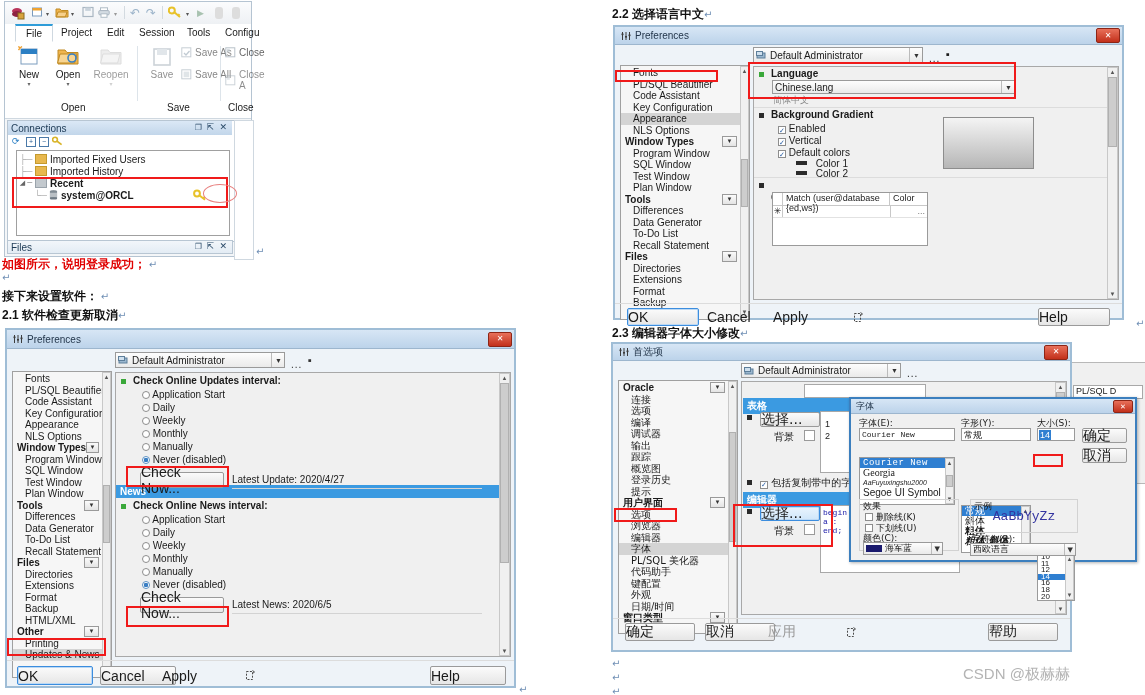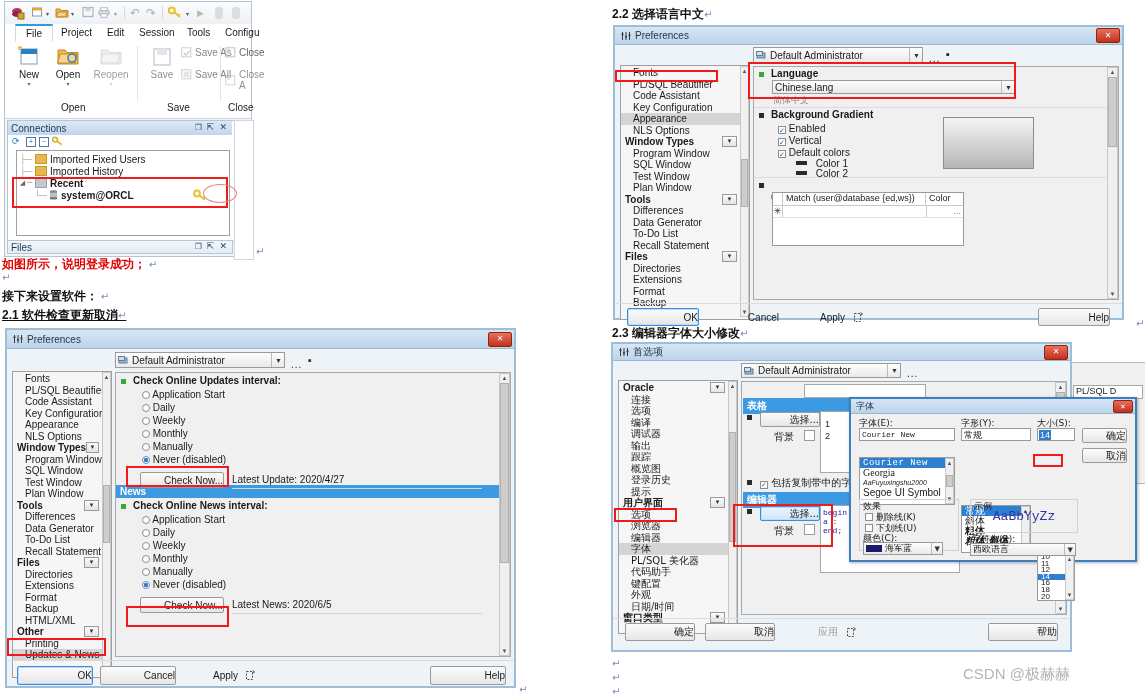--- a/index.html
+++ b/index.html
@@ -17,21 +17,21 @@
             display:flex;align-items:center;justify-content:center;line-height:1;}
   .treepane{background:#fff;border:1px solid #a0a0a0;overflow:hidden;position:relative;}
   .ti{height:11.5px;line-height:11.5px;padding-left:12px;font-size:10px;white-space:nowrap;}
   .ti.group{font-weight:bold;padding-left:4px;display:flex;align-items:center;}
   .ti.sel{background:#d4d4d4;}
   .combo{background:linear-gradient(#fdfdfd,#eaeaea);border:1px solid #9a9a9a;
          height:15px;display:flex;align-items:center;padding:0 2px;font-size:10px;box-sizing:border-box;}
   .combo .arrow{margin-left:auto;font-size:7px;color:#333;border-left:1px solid #bbb;
                 padding-left:3px;height:100%;display:flex;align-items:center;}
   .btn{background:linear-gradient(#fbfbfb,#e6e6e6);border:1px solid #9a9a9a;border-radius:2px;
-       font-size:10px;display:flex;align-items:center;justify-content:flex-end;box-sizing:border-box;padding-left:6px;}
+       font-size:14px;display:flex;align-items:center;justify-content:flex-start;box-sizing:border-box;}
   .btn.primary{border-color:#3c8dde;box-shadow:0 0 0 1px #bcd9f5 inset;}
   .btn.dis{color:#9a9a9a;}
   .sechdr{background:#3b9ae1;color:#fff;font-weight:bold;font-size:10px;
           padding:1px 4px;box-sizing:border-box;}
   .radio{width:8px;height:8px;border-radius:50%;border:1px solid #8d8d8d;background:#fff;
          display:inline-block;vertical-align:-1px;box-sizing:border-box;}
   .radio.on{background:radial-gradient(circle,#3a7fc4 0 2px,#fff 2.5px);border-color:#5f93c4;}
   .chk{width:8px;height:8px;border:1px solid #8d8d8d;background:#fff;display:inline-block;
        vertical-align:-1px;box-sizing:border-box;font-size:7px;line-height:7px;text-align:center;color:#2a5fa5;}
   .sq{width:5px;height:5px;background:#3aa83a;display:inline-block;vertical-align:1px;}
@@ -271,21 +271,21 @@
 <div class="redbox" style="left:12px;top:177px;width:216px;height:31px;"></div>
 <div class="redellipse" style="left:203px;top:184px;width:34px;height:19px;"></div>
 
 <div class="abs para red" style="left:2px;top:256px;">
   <span>如图所示，说明登录成功；</span><span class="pilcrow"> ↵</span>
 </div>
 <div class="abs pilcrow" style="left:2px;top:272px;">↵</div>
 <div class="abs para" style="left:2px;top:288px;">
   <span>接下来设置软件：</span><span class="pilcrow"> ↵</span>
 </div>
-<div class="abs para" style="left:2px;top:307px;font-weight:bold;text-decoration:underline;">
+<div class="abs para" style="left:2px;top:307px;font-weight:bold;">
   <span>2.1 软件检查更新取消</span><span class="pilcrow">↵</span>
 </div>
 
 <div class="abs win" style="left:5px;top:328px;width:511px;height:360px;border:2px solid #9fbdd6;background:#eef3f8;">
   <div class="titlebar" style="height:18px;">
     <span class="prefieldicon preficon" style="margin-left:4px;">
       <svg width="10" height="10" viewBox="0 0 10 10">
           <path d="M1.5 1v8M5 1v8M8.5 1v8" stroke="#3c3c3c" stroke-width="1"></path>
           <rect x="0.5" y="2.5" width="2" height="1.6" fill="#3c3c3c"></rect>
           <rect x="4" y="5" width="2" height="1.6" fill="#3c3c3c"></rect>
@@ -509,21 +509,21 @@
         <div class="abs" style="left:24px;top:39px;font-size:10px;"><span class="chk">✓</span> <span>Default colors</span></div>
         <div class="abs" style="left:42px;top:50px;font-size:10px;"><span style="display:inline-block;width:11px;height:4px;background:#2b2b2b;vertical-align:2px;"></span> <span style="margin-left:6px;">Color 1</span></div>
         <div class="abs" style="left:42px;top:60px;font-size:10px;"><span style="display:inline-block;width:11px;height:4px;background:#2b2b2b;vertical-align:2px;"></span> <span style="margin-left:6px;">Color 2</span></div>
         <div class="abs" style="left:189px;top:9px;width:89px;height:50px;background:linear-gradient(#f4f4f4,#b6b6b6);border:1px solid #8d8d8d;"></div>
       </div>
 
 
       <div style="position:relative;height:75px;">
         <span class="abs sqk" style="left:5px;top:5px;"></span>
         <div class="abs" style="left:17px;top:14px;font-weight:bold;font-size:10px;"><span>Connection Indicators</span></div>
-        <div class="abs" style="left:18px;top:14px;width:192px;height:54px;background:#fff;border:1px solid #9a9a9a;box-sizing:border-box;">
+        <div class="abs" style="left:18px;top:14px;width:156px;height:54px;background:#fff;border:1px solid #9a9a9a;box-sizing:border-box;">
           <div style="display:flex;height:12px;border-bottom:1px solid #c8c8c8;font-size:9px;">
             <div style="width:9px;border-right:1px solid #c8c8c8;"></div>
             <div style="flex:1;padding-left:3px;border-right:1px solid #c8c8c8;"><span>Match (user@database {ed,ws})</span></div>
             <div style="width:34px;padding-left:3px;"><span>Color</span></div>
           </div>
           <div style="display:flex;height:11px;border-bottom:1px solid #e2e2e2;font-size:9px;">
             <div style="width:9px;border-right:1px solid #c8c8c8;text-align:center;line-height:11px;">✳</div>
             <div style="flex:1;border-right:1px solid #c8c8c8;"></div>
             <div style="width:34px;text-align:right;padding-right:2px;color:#777;"><span>...</span></div>
           </div>

